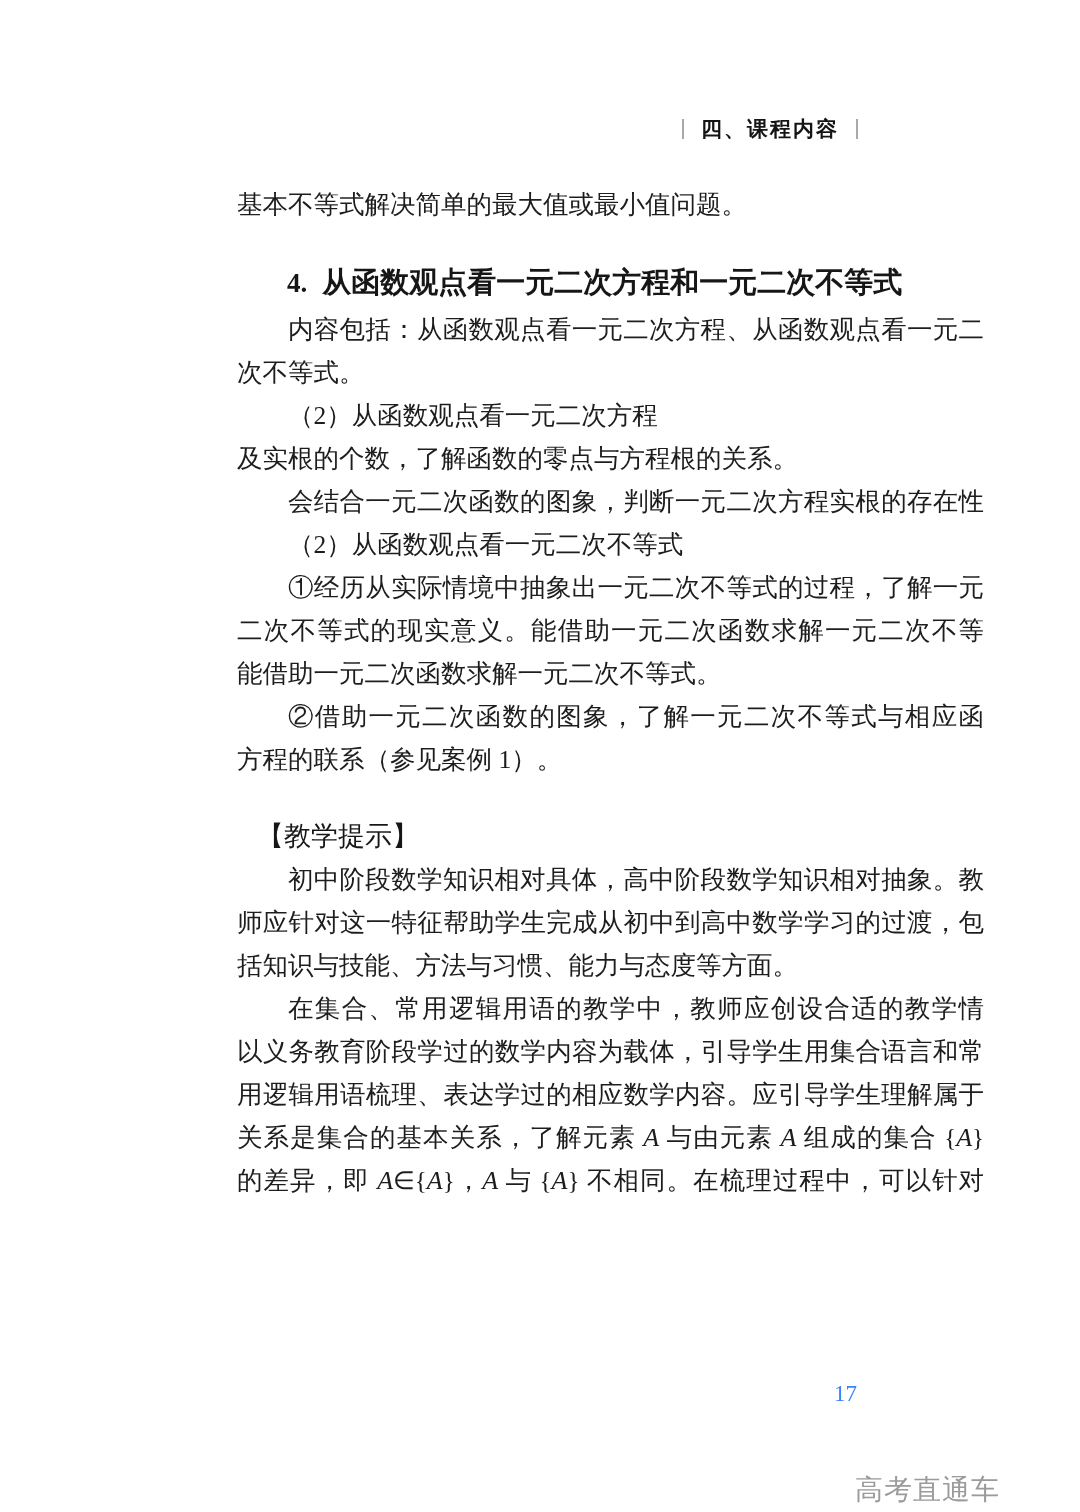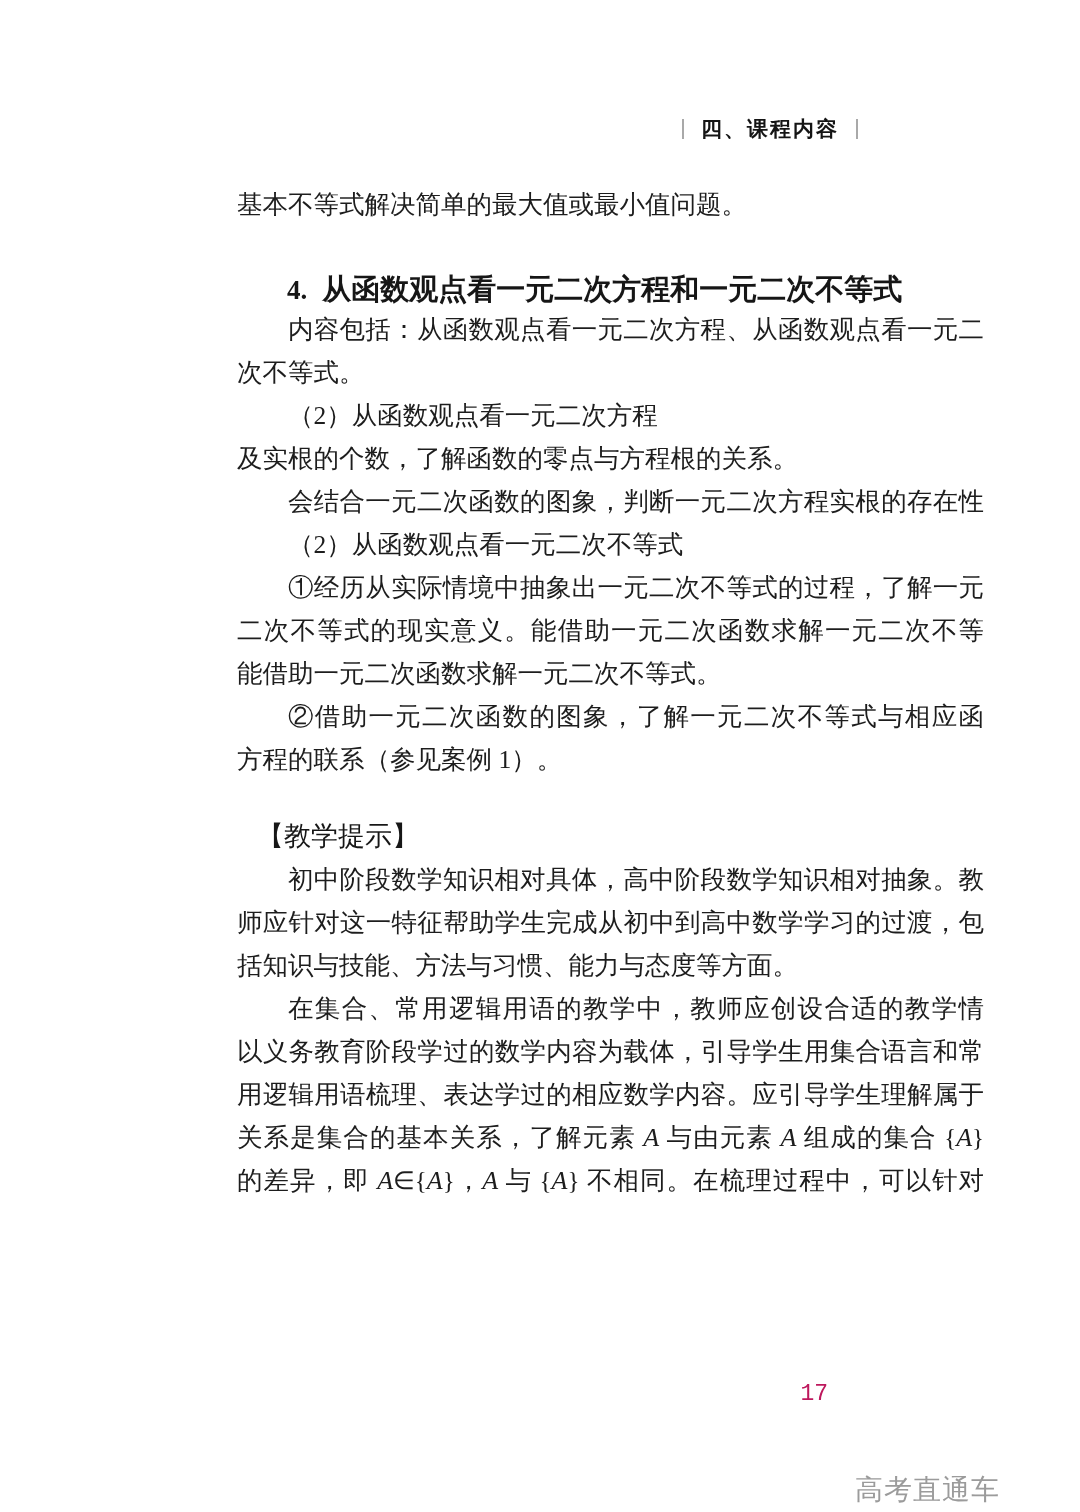--- a/index.html
+++ b/index.html
@@ -50,21 +50,21 @@
     text-align: justify;
     text-align-last: justify;
     white-space: normal;
   }
   .line.indent { padding-left: 51px; }
   .mi { font-family: "Liberation Serif", serif; font-style: italic; font-size: 26px; }
   .ms { font-family: "Liberation Serif", serif; font-size: 25px; }
   .h1 {
     margin: 38px 0 8px 0;
     height: 36px;
-    line-height: 50px;
+    line-height: 36px;
     padding-left: 50px;
     font-family: "Liberation Sans", sans-serif;
     font-weight: bold;
     font-size: 29px;
     color: #161616;
     white-space: nowrap;
   }
   .h1 .h1-num {
     font-family: "Liberation Serif", serif;
     font-weight: bold;
@@ -78,24 +78,24 @@
     padding-left: 20px;
     font-family: "Liberation Sans", sans-serif;
     font-weight: normal;
     font-size: 27px;
     color: #161616;
     white-space: nowrap;
   }
   .page-number {
     position: absolute;
     top: 1369px;
-    right: 200px;
+    right: 171px;
     font-size: 23px;
-    color: #be185d;
-    font-family: Liberation Mono, monospace;
+    color: #3b82f6;
+    font-family: Liberation Serif, serif;
   }
   .watermark {
     position: absolute;
     top: 1459px;
     right: 28px;
     font-size: 28px;
     letter-spacing: 1px;
     color: #9b9b9b;
     font-family: "Liberation Sans", sans-serif;
   }

